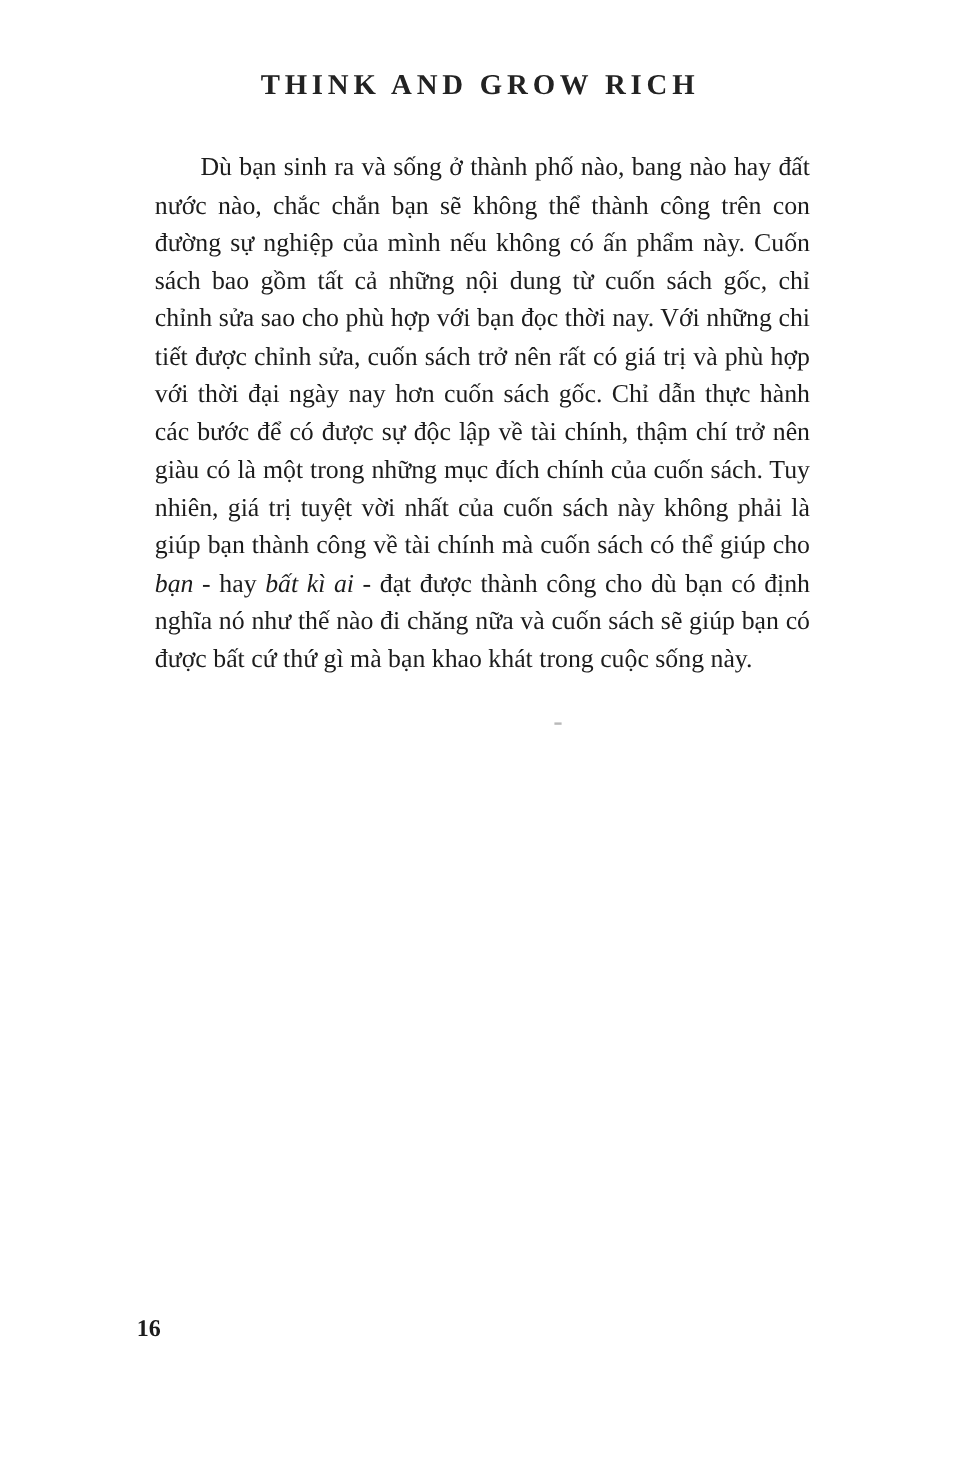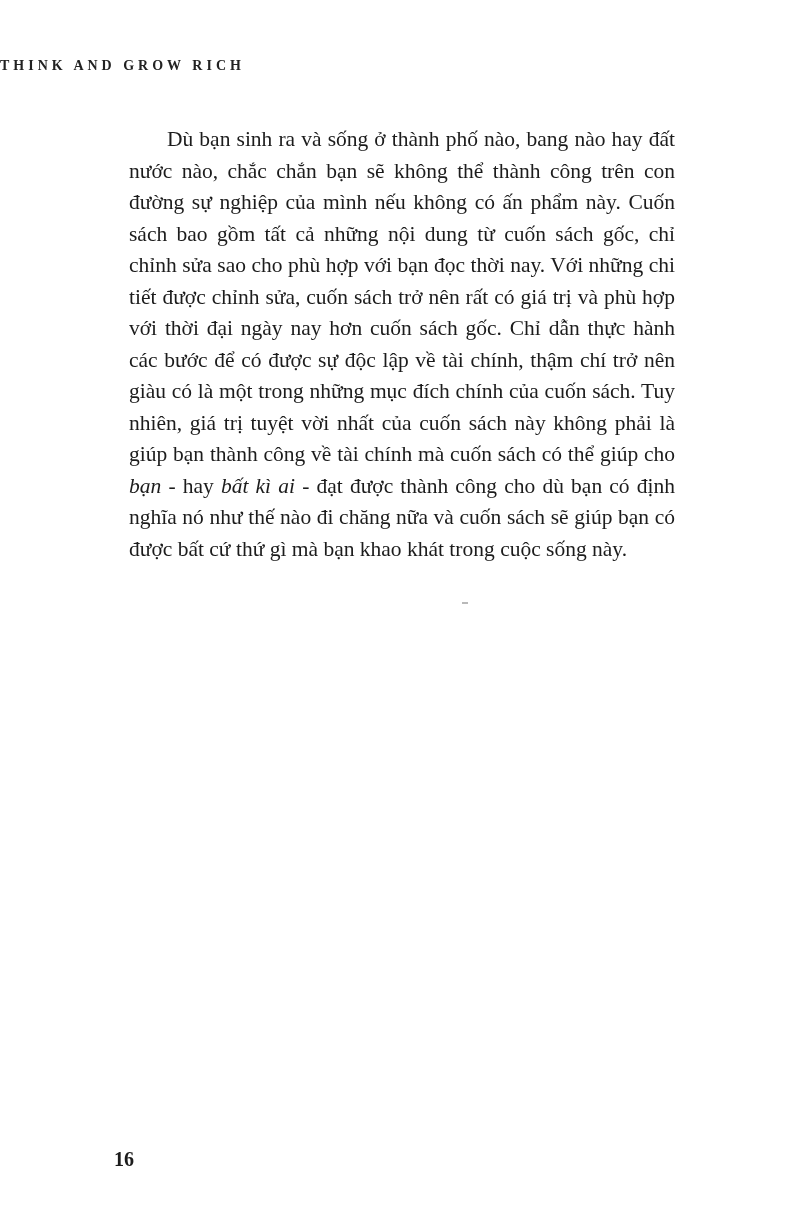--- a/index.html
+++ b/index.html
@@ -15,22 +15,22 @@
     font-family: "Liberation Serif", "DejaVu Serif", serif;
     color: #1c1c1c;
     overflow: hidden;
     box-sizing: border-box;
   }
   .running-header {
     position: absolute;
     top: 58px;
     left: 0;
     width: 100%;
-    text-align: left;
-    font-size: 14px;
+    text-align: center;
+    font-size: 24px;
     font-weight: bold;
     letter-spacing: 4px;
     color: #222222;
   }
   .body-text {
     position: absolute;
     top: 108px;
     left: 113px;
     width: 578px;
     font-size: 21.5px;
@@ -41,21 +41,21 @@
   .body-text p {
     margin: 16px;
     text-indent: 38px;
   }
   .body-text em {
     font-style: italic;
   }
   .page-number {
     position: absolute;
     left: 114px;
-    top: 1148px;
+    top: 1096px;
     font-size: 20px;
     font-weight: bold;
     color: #1c1c1c;
     font-family: Liberation Serif, serif;
   }
   .scan-speck {
     position: absolute;
     left: 462px;
     top: 602px;
     width: 6px;

